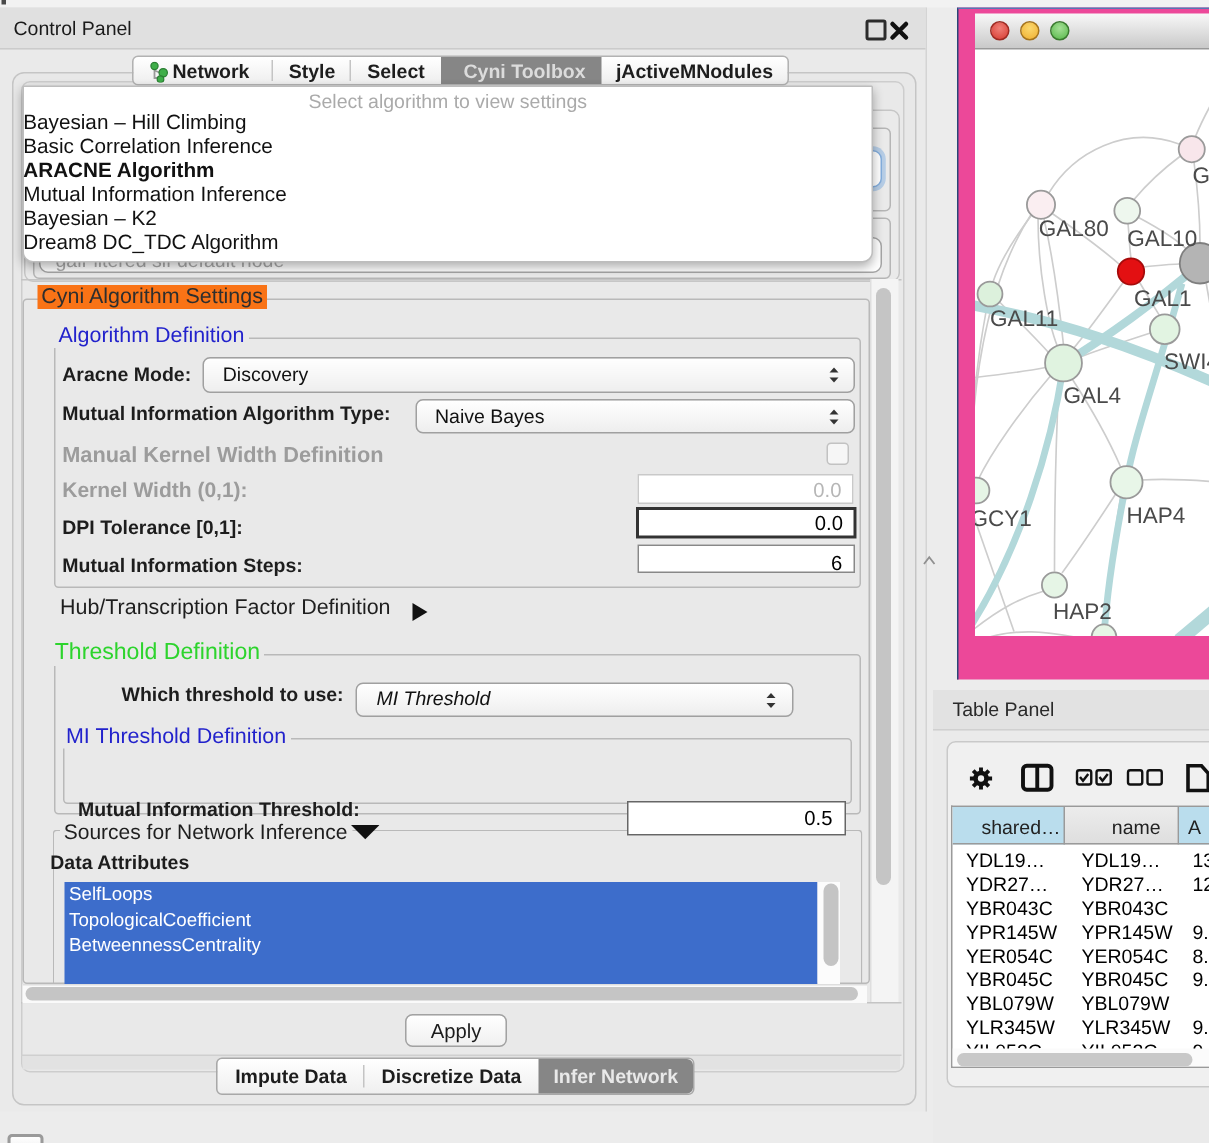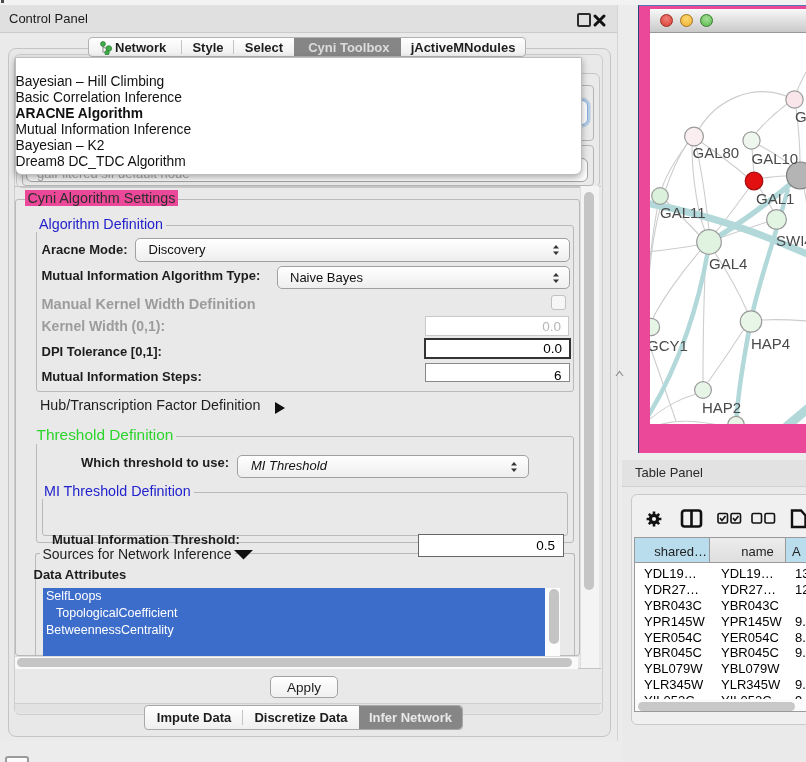--- a/index.html
+++ b/index.html
@@ -34,21 +34,21 @@
   <div class="abs" style="left:26px;top:95px;width:560px;height:23px;background:#fff;border:1.5px solid #84aedd;border-radius:6px;box-shadow:0 0 0 2.5px rgba(130,175,225,.5);"></div>
   <div class="abs" style="left:22px;top:140px;width:570px;height:39px;border:1px solid #b5b5b5;border-radius:4px;"></div>
   <div class="abs" style="left:26px;top:153px;width:560px;height:22px;background:#fff;border:1px solid #a5a5a5;border-radius:6px;overflow:hidden;">
     <div class="abs" style="left:10px;top:7px;font-size:13px;color:#ababab;">galFiltered sif default node</div>
   </div>
 
   <div class="abs" style="left:14px;top:181px;width:587px;height:1px;background:#c4c4c4;"></div>
   <div class="abs" style="left:14px;top:663px;width:587px;height:1px;background:#c4c4c4;"></div>
 
   <div class="abs" style="left:15px;top:194px;width:563px;height:455px;border:1px solid #b9b9b9;border-radius:3px;"></div>
-  <div class="abs" style="font-size:14.3px;left:24.5px;top:184.5px;background:#ec4899;padding:0 3px;color:#2e2e2e;">Cyni Algorithm Settings</div>
+  <div class="abs" style="font-size:14.3px;left:24.5px;top:184.5px;background:#f97316;padding:0 3px;color:#2e2e2e;">Cyni Algorithm Settings</div>
 
   <div class="abs" style="left:36px;top:220px;width:536px;height:165px;border:1px solid #b9b9b9;border-radius:3px;"></div>
   <div class="abs" style="font-size:14.3px;left:36px;top:211px;background:#e9e9e9;padding:0 3px;color:#2222cc;">Algorithm Definition</div>
 
   <div class="abs b13" style="left:41.5px;top:236.5px;">Aracne Mode:</div>
   <div class="abs b13" style="left:41.5px;top:263px;">Mutual Information Algorithm Type:</div>
   <div class="abs b13" style="left:41.5px;top:290.5px;color:#9c9c9c;font-size:14.5px;">Manual Kernel Width Definition</div>
   <div class="abs b13" style="left:41.5px;top:313px;color:#9c9c9c;font-size:14px;">Kernel Width (0,1):</div>
   <div class="abs b13" style="left:41.5px;top:338.5px;">DPI Tolerance [0,1]:</div>
   <div class="abs b13" style="left:41.5px;top:364px;">Mutual Information Steps:</div>
@@ -68,21 +68,21 @@
 
   <div class="abs" style="left:35px;top:548px;width:538px;height:106px;border:1px solid #b9b9b9;border-radius:3px;border-bottom:none;"></div>
   <div class="abs" style="font-size:14px;left:39.5px;top:541px;background:#e9e9e9;padding:0 3px;color:#1e1e1e;">Sources for Network Inference</div>
   <svg class="abs" style="left:234px;top:545px;" width="19" height="9.5" viewBox="0 0 14 9" preserveAspectRatio="none">
       <path d="M0 0 L14 0 L7 9 Z" fill="#111"></path>
     </svg>
   <div class="abs b13" style="left:33.5px;top:561.5px;">Data Attributes</div>
 
   <div class="abs" style="left:43px;top:583px;width:502px;height:68px;background:#3d6dcb;color:#fff;font-size:12.5px;">
     <div style="height:17px;line-height:17px;padding-left:3px;">SelfLoops</div>
-    <div style="height:17px;line-height:17px;padding-left:13px;">TopologicalCoefficient</div>
+    <div style="height:17px;line-height:17px;padding-left:3px;">TopologicalCoefficient</div>
     <div style="height:17px;line-height:17px;padding-left:3px;">BetweennessCentrality</div>
   </div>
   <div class="abs" style="left:545px;top:583px;width:15px;height:68px;background:#fcfcfc;"></div>
   <div class="abs" style="left:549px;top:584px;width:10px;height:55px;background:#c4c4c4;border-radius:5px;"></div>
 
   <div class="abs" style="left:15px;top:651px;width:563px;height:12px;background:#fafafa;border-top:1px solid #dedede;"></div>
   <div class="abs" style="left:17px;top:652.5px;width:555px;height:9.5px;background:#c5c5c5;border-radius:5px;"></div>
 
   <div class="abs" style="left:580px;top:181px;width:18px;height:482px;background:#f4f4f4;border-left:1px solid #dedede;"></div>
   <div class="abs" style="left:584px;top:187px;width:10px;height:398px;background:#c5c5c5;border-radius:5px;"></div>
@@ -107,21 +107,21 @@
     <svg class="abs" style="left:11px;top:2.5px;" width="13" height="14" viewBox="0 0 13 14">
       <path d="M3 3 L3 11 L7 11 M3 6 L8 8" stroke="#9a9a9a" stroke-width="1.2" fill="none"></path>
       <circle cx="3" cy="3" r="2.4" fill="#3fae49" stroke="#2a7f33" stroke-width="0.8"></circle>
       <circle cx="8.8" cy="7.5" r="2.8" fill="#3fae49" stroke="#2a7f33" stroke-width="0.8"></circle>
       <circle cx="7" cy="11.8" r="2.2" fill="#3fae49" stroke="#2a7f33" stroke-width="0.8"></circle>
     </svg>
     <div class="abs b13" style="left:26px;top:2px;">Network</div>
     <div class="abs b13" style="left:93px;top:2px;width:52px;text-align:center;">Style</div>
     <div class="abs b13" style="left:145px;top:2px;width:60px;text-align:center;">Select</div>
     <div class="abs" style="left:204.5px;top:0;width:107.5px;height:18px;background:#868686;"></div>
-    <div class="abs b13" style="left:193px;top:2px;width:107.5px;text-align:right;color:#dcdcdc;z-index:2;">Cyni Toolbox</div>
+    <div class="abs b13" style="left:220px;top:2px;width:107.5px;text-align:left;color:#dcdcdc;z-index:2;">Cyni Toolbox</div>
     <div class="abs b13" style="left:312px;top:2px;width:124px;text-align:center;">jActiveMNodules</div>
   </div>
 </div>
 
 <div class="abs" style="left:134.5px;top:238px;width:433.5px;height:22px;background:linear-gradient(#ffffff,#eeeeee);border:1px solid #a0a0a0;border-radius:5px;z-index:5;">
   <div class="abs" style="left:13px;top:3px;font-size:13px;color:#111;">Discovery</div>
   <svg class="abs" style="right:9px;top:5px;" width="8" height="12" viewBox="0 0 8 12">
     <path d="M1 4.4 L4 1 L7 4.4 Z" fill="#333"></path>
       <path d="M1 7.6 L4 11 L7 7.6 Z" fill="#333"></path>
   </svg>
@@ -148,20 +148,21 @@
   <svg class="abs" style="right:10px;top:4.5px;" width="8" height="12" viewBox="0 0 8 12">
     <path d="M1 4.4 L4 1 L7 4.4 Z" fill="#333"></path>
       <path d="M1 7.6 L4 11 L7 7.6 Z" fill="#333"></path>
   </svg>
 </div>
 <div class="abs" style="left:418px;top:503px;width:144px;height:21px;background:#fff;border:1.5px solid #666;z-index:5;margin-top:31px;">
   <div class="abs" style="right:8px;top:3px;font-size:13.5px;color:#000;">0.5</div>
 </div>
 
 <div class="abs" style="left:15px;top:57px;width:565px;height:116px;background:#fff;border:1px solid #bdbdbd;border-radius:1px 1px 7px 7px;box-shadow:0 3px 7px rgba(0,0,0,.32);z-index:30;">
+  <div class="abs" style="left:0;top:2px;width:565px;text-align:center;font-size:13px;color:#aaa;">Select algorithm to view settings</div>
   <div class="abs" style="left:-0.5px;top:15.5px;font-size:13.8px;color:#111;line-height:16.1px;">
     Bayesian – Hill Climbing<br>
     Basic Correlation Inference<br>
     <b>ARACNE Algorithm</b><br>
     Mutual Information Inference<br>
     Bayesian – K2<br>
     Dream8 DC_TDC Algorithm
   </div>
 </div>
 

